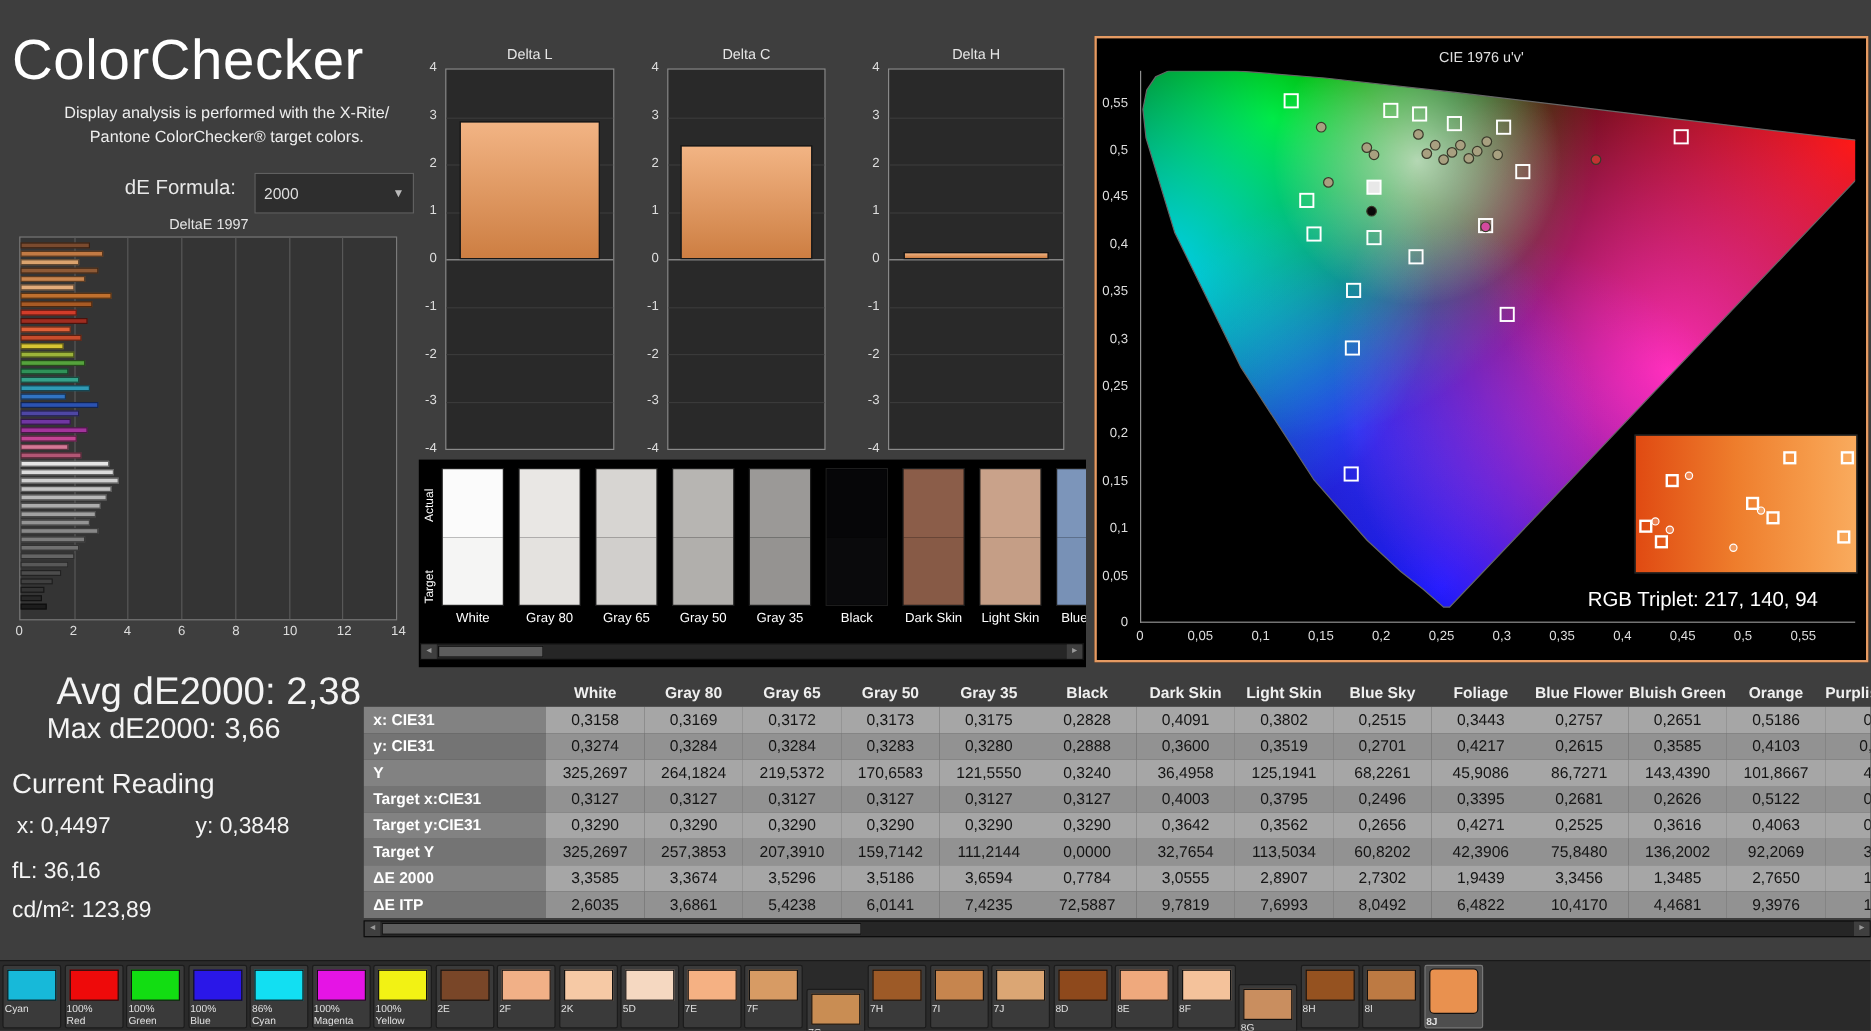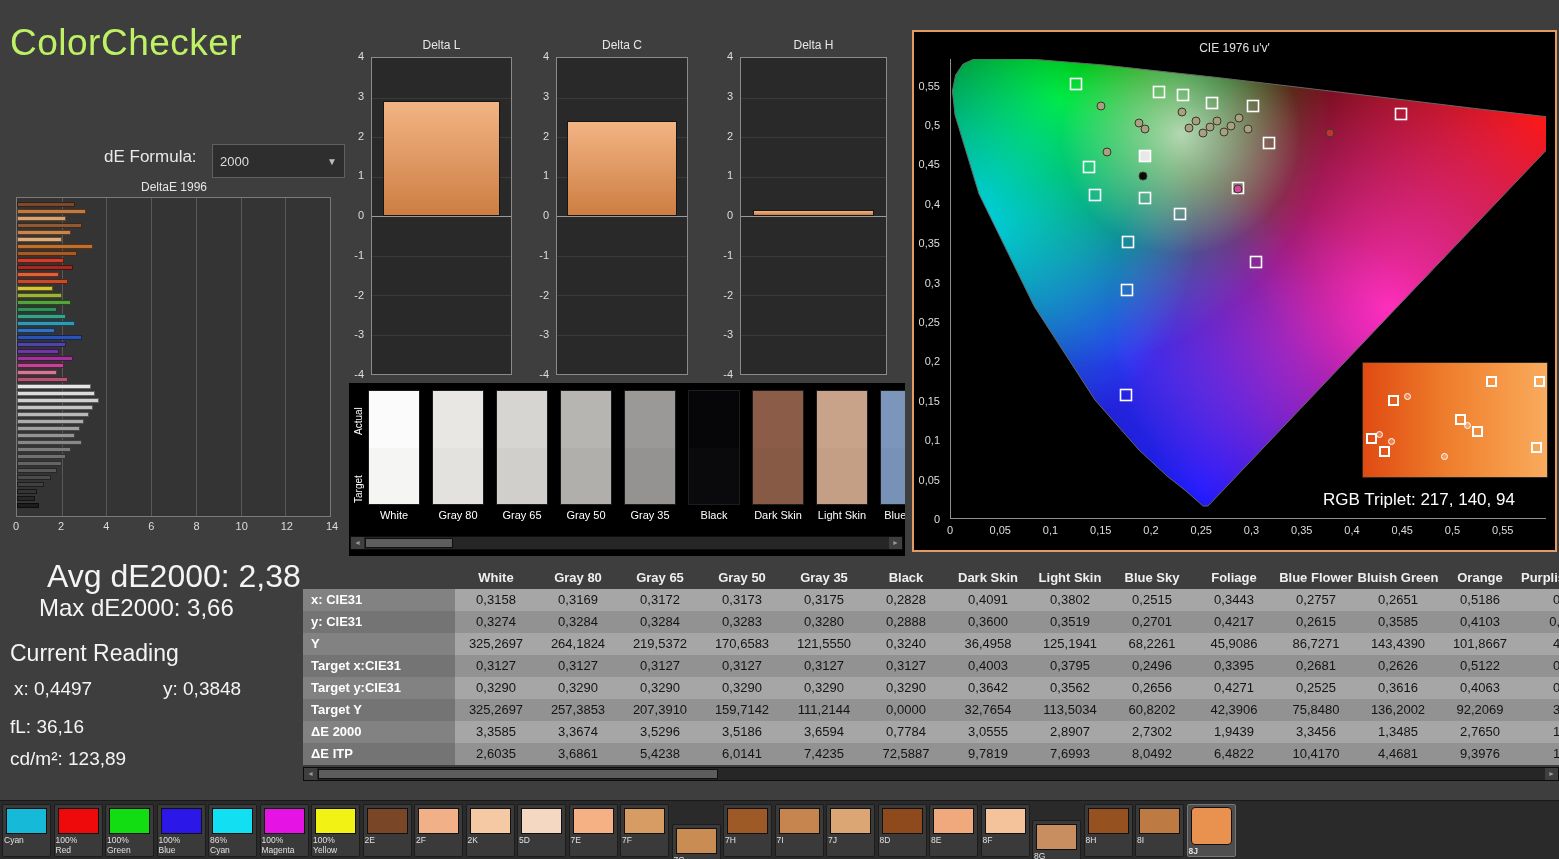--- a/index.html
+++ b/index.html
@@ -2,21 +2,21 @@
 <html><head>
 <meta charset="utf-8">
 <style>
   *{margin:0;padding:0;box-sizing:border-box}
   html,body{background:#3e3e3e}
   #root{position:relative;width:1559px;height:859px;background:#3e3e3e;
         font-family:"Liberation Sans",sans-serif;color:#e8e8e8;overflow:hidden}
   .abs{position:absolute}
 
   
-  #title{left:10px;top:22px;font-size:37px;color:#bef264;letter-spacing:.5px}
+  #title{left:10px;top:22px;font-size:47px;color:#ffffff;letter-spacing:.5px}
   #desc{left:28px;top:84px;width:322px;text-align:center;font-size:13.5px;line-height:1.5;color:#eee}
   #formula-label{left:104px;top:147px;font-size:17px}
   #formula-dd{left:212px;top:144px;width:133px;height:34px;background:#2e2e2e;border:1px solid #606060;
               font-size:13px;color:#ddd;display:flex;align-items:center;justify-content:space-between;
               padding:0 7px;cursor:default}
   #formula-dd .arr{font-size:10px;color:#bbb}
 
   
   #de-chart{left:16px;top:180px;width:316px;height:356px}
   #de-title{position:absolute;top:0;width:100%;text-align:center;font-size:12px;color:#e6e6e6}
@@ -88,28 +88,32 @@
   .tbtn.selected{background:#4e4e4e;border-color:#777}
   .tbtn.selected .tchip{top:2px;height:38px;border-radius:4px}
   .tbtn.selected .tlab{top:42px;font-weight:bold}
 </style>
 </head>
 <body>
 
 <div id="root">
 
   <div class="abs" id="title">ColorChecker</div>
+  <div class="abs" id="desc">
+    <span>Display analysis is performed with the X-Rite/</span><br>
+    <span>Pantone ColorChecker® target colors.</span>
+  </div>
   <div class="abs" id="formula-label">dE Formula:</div>
   <div class="abs" id="formula-dd">
     <span>2000</span>
     <span class="arr">▼</span>
   </div>
 
   <div class="abs" id="de-chart">
-    <div id="de-title">DeltaE 1996</div>
+    <div id="de-title">DeltaE 1997</div>
     <div id="de-plot">
         <div class="vgrid" style="left: 14.2857%;"></div>
         <div class="vgrid" style="left: 28.5714%;"></div>
         <div class="vgrid" style="left: 42.8571%;"></div>
         <div class="vgrid" style="left: 57.1429%;"></div>
         <div class="vgrid" style="left: 71.4286%;"></div>
         <div class="vgrid" style="left: 85.7143%;"></div>
         <div class="vgrid" style="left: 100%;"></div>
         <div class="debar" style="top: 4px; width: 18.5714%; background: rgb(122, 74, 46);"></div>
         <div class="debar" style="top: 11px; width: 22.1429%; background: rgb(194, 122, 68);"></div>

